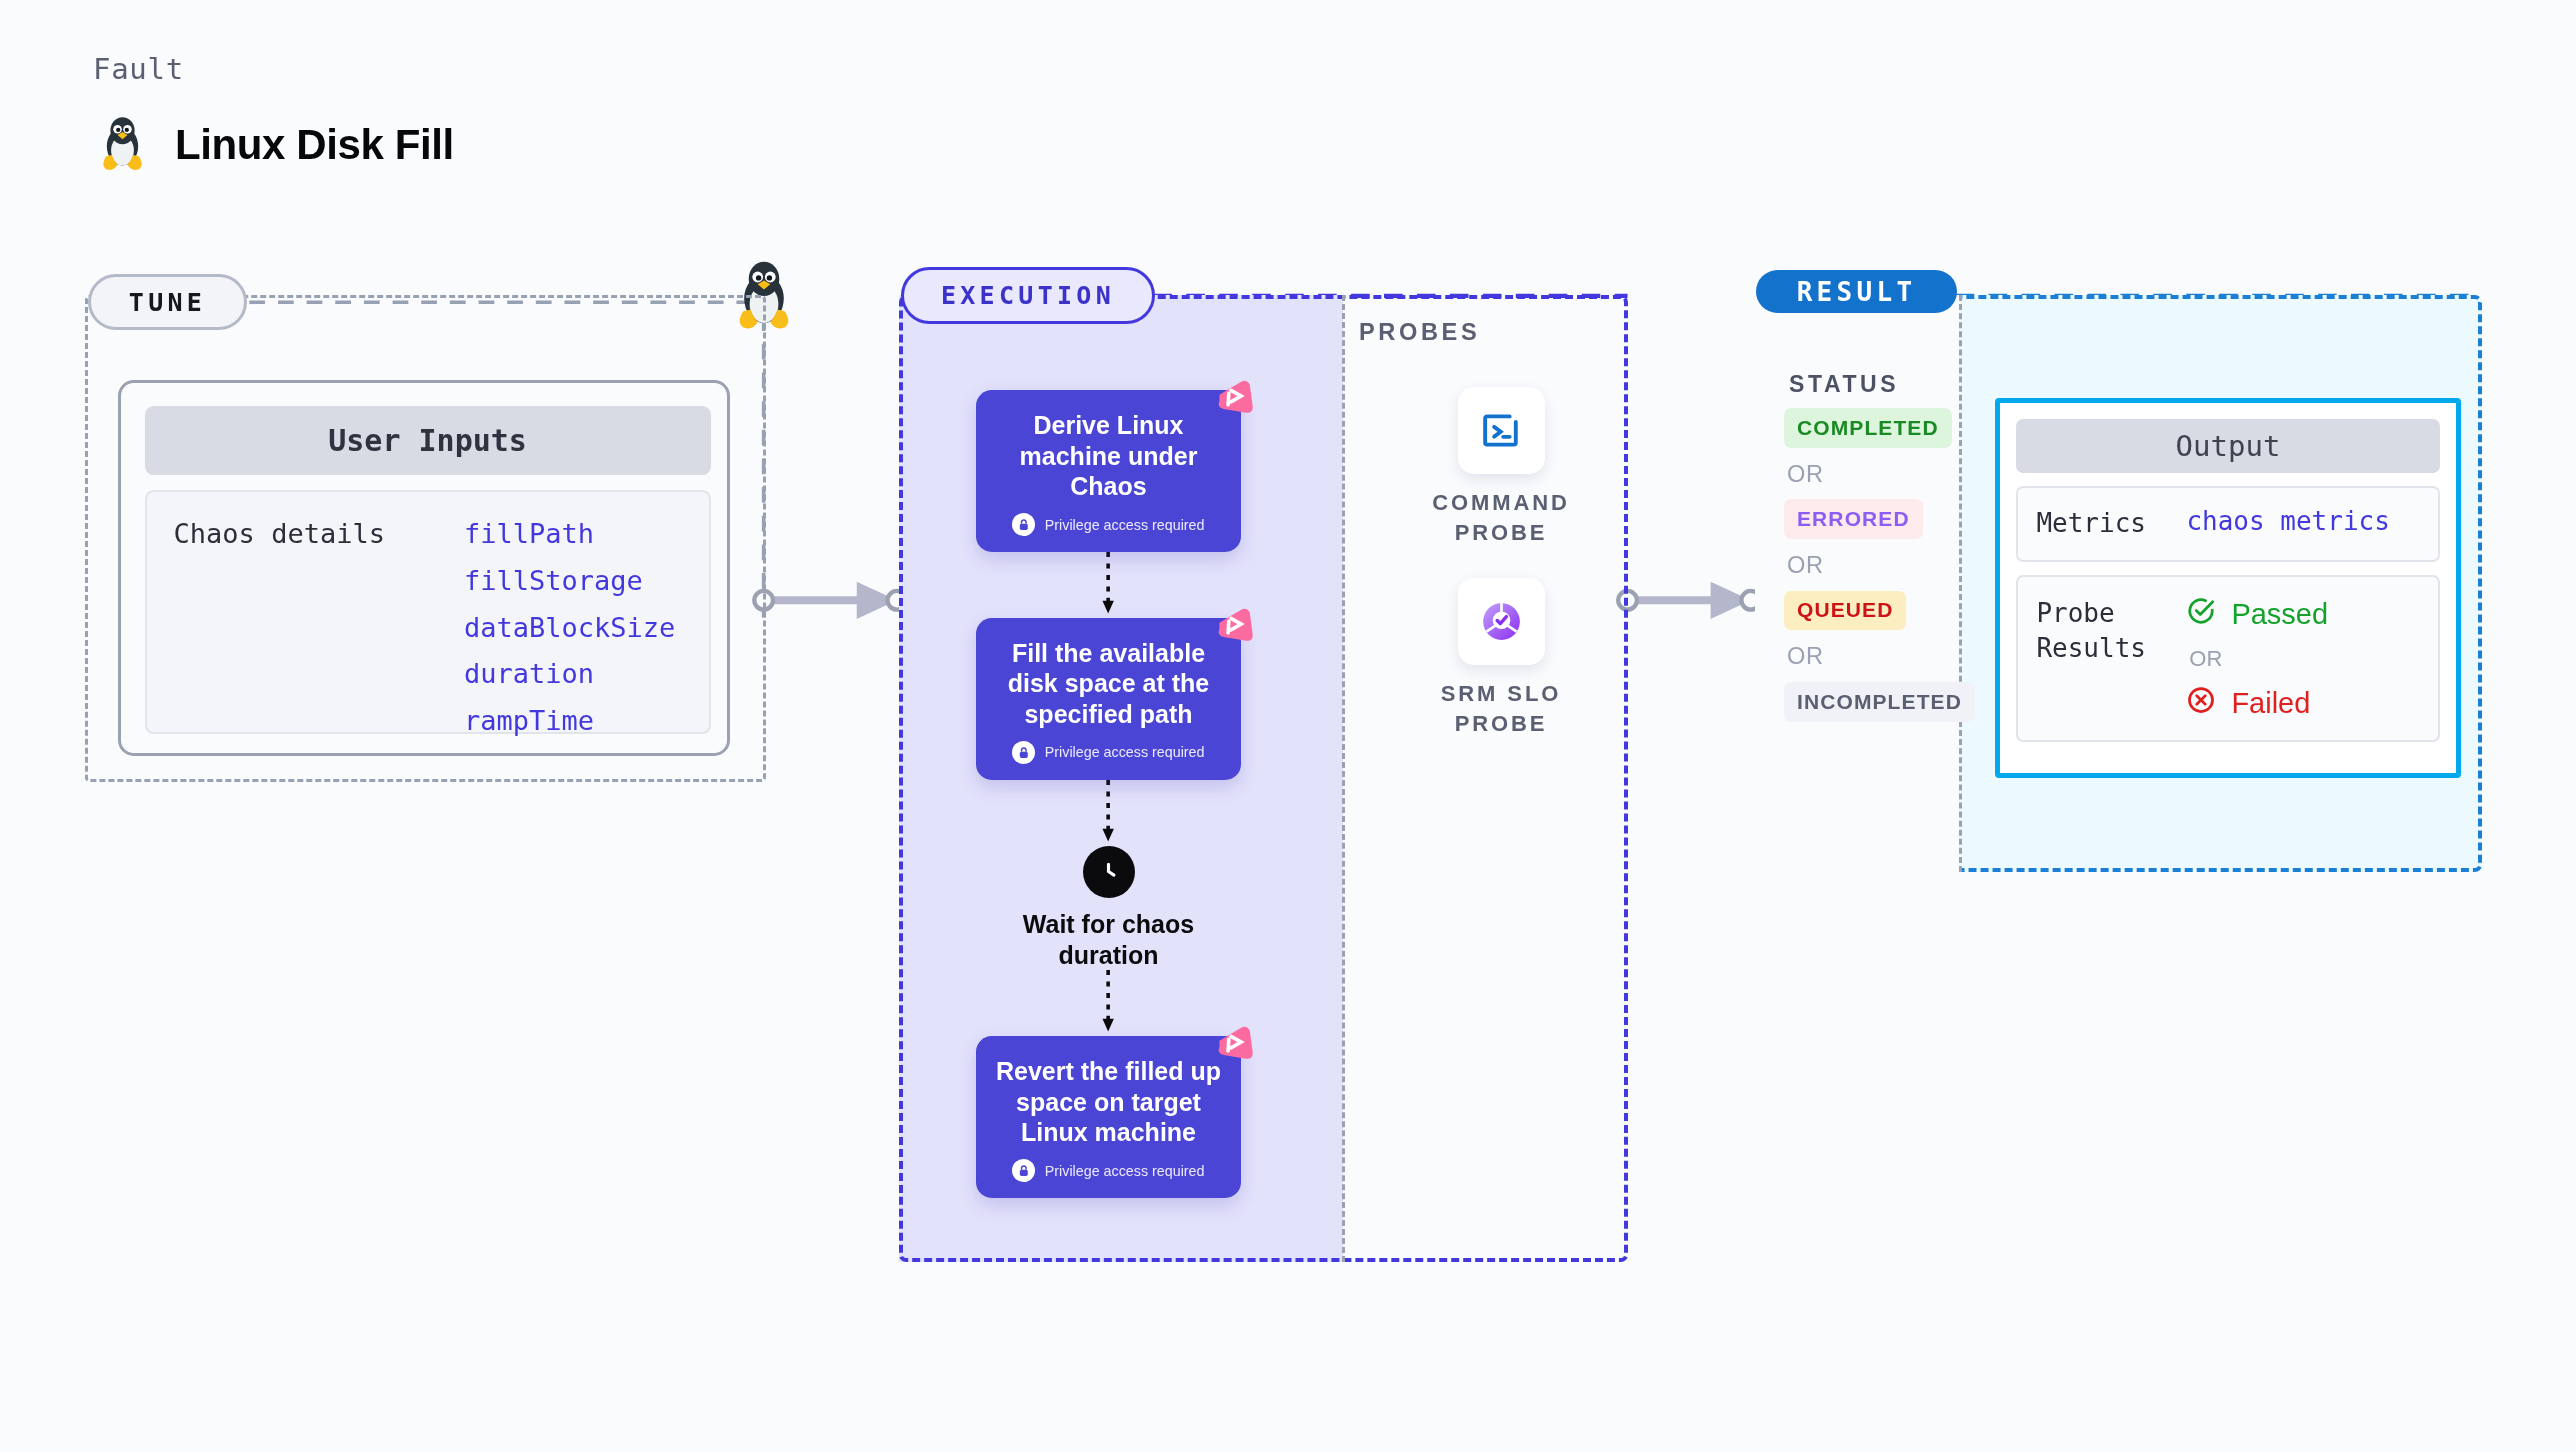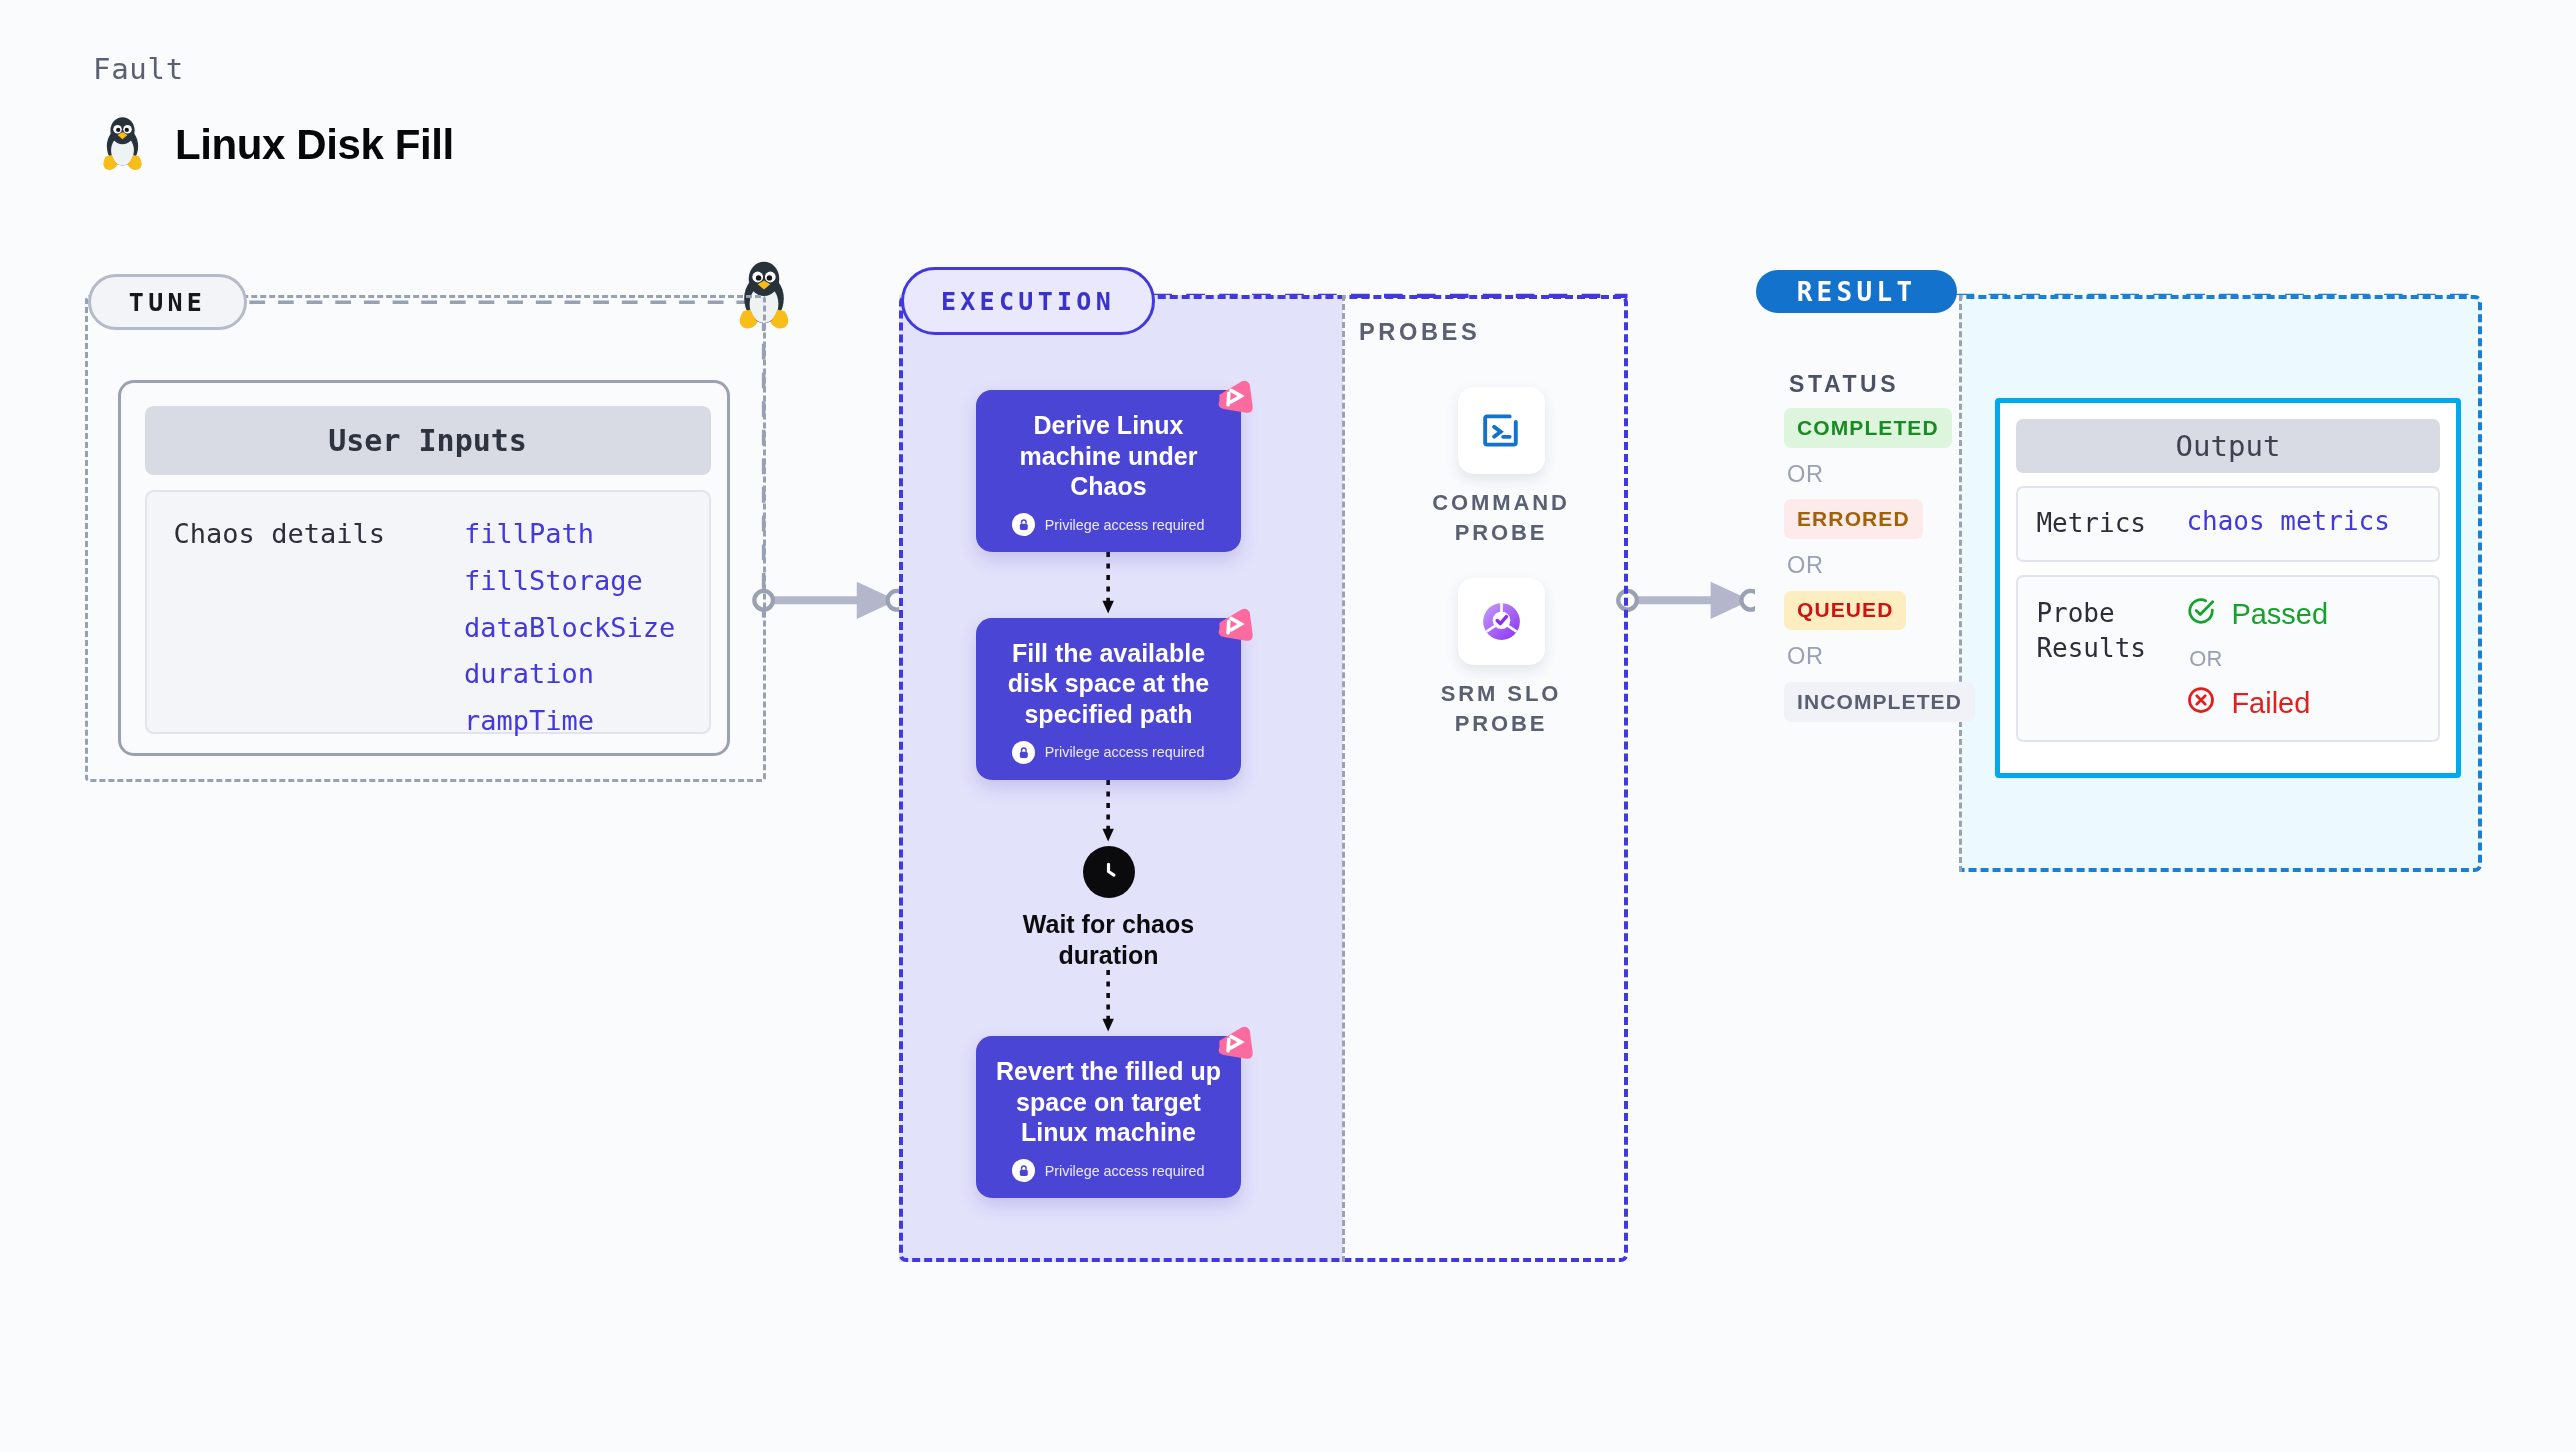--- a/index.html
+++ b/index.html
@@ -67,21 +67,21 @@
   }
   #exec-fill {
     position: absolute; left: 899px; top: 295px; width: 444px; height: 967px;
     background: #e3e2fb;
   }
   #probes-divider {
     position: absolute; left: 1342px; top: 295px; width: 0; height: 967px;
     border-left: 3.6px dashed #9aa1b1;
   }
   #exec-pill {
-    left: 901px; top: 267px; width: 254px; height: 68px;
+    left: 901px; top: 267px; width: 254px; height: 57px;
     background: #e9e8fc; border: 3.6px solid #4338dd; color: #3b32c9; font-size: 25px;
   }
   #probes-label {
     position: absolute; left: 1359px; top: 319px;
     font-size: 23.6px; font-weight: bold; letter-spacing: 3.6px; color: #5a6072;
   }
 
   
   #chain { position: absolute; left: 976px; top: 390px; width: 265px; }
   .step-card {
@@ -396,21 +396,21 @@
 
   <div id="result-outer" class="region"></div>
   <div id="status-panel"></div>
   <div id="status-divider"></div>
   <div id="result-pill" class="pill">RESULT</div>
   <div id="status-head">STATUS</div>
 
   <div id="status-list">
     <div><span class="status-chip" style="color:#1a8a24;background:#ddf5dc">COMPLETED</span></div>
     <div class="or-sep">OR</div>
-    <div><span class="status-chip" style="color:#a16207;background:#fdeaea">ERRORED</span></div>
+    <div><span class="status-chip" style="color:#8b5cf6;background:#fdeaea">ERRORED</span></div>
     <div class="or-sep">OR</div>
     <div><span class="status-chip" style="color:#cc1414;background:#fdeec2">QUEUED</span></div>
     <div class="or-sep">OR</div>
     <div><span class="status-chip" style="color:#5a6072;background:#f1f2f7">INCOMPLETED</span></div>
   </div>
 
   <div id="output-card">
     <div id="output-head">Output</div>
 
     <div class="out-row">

